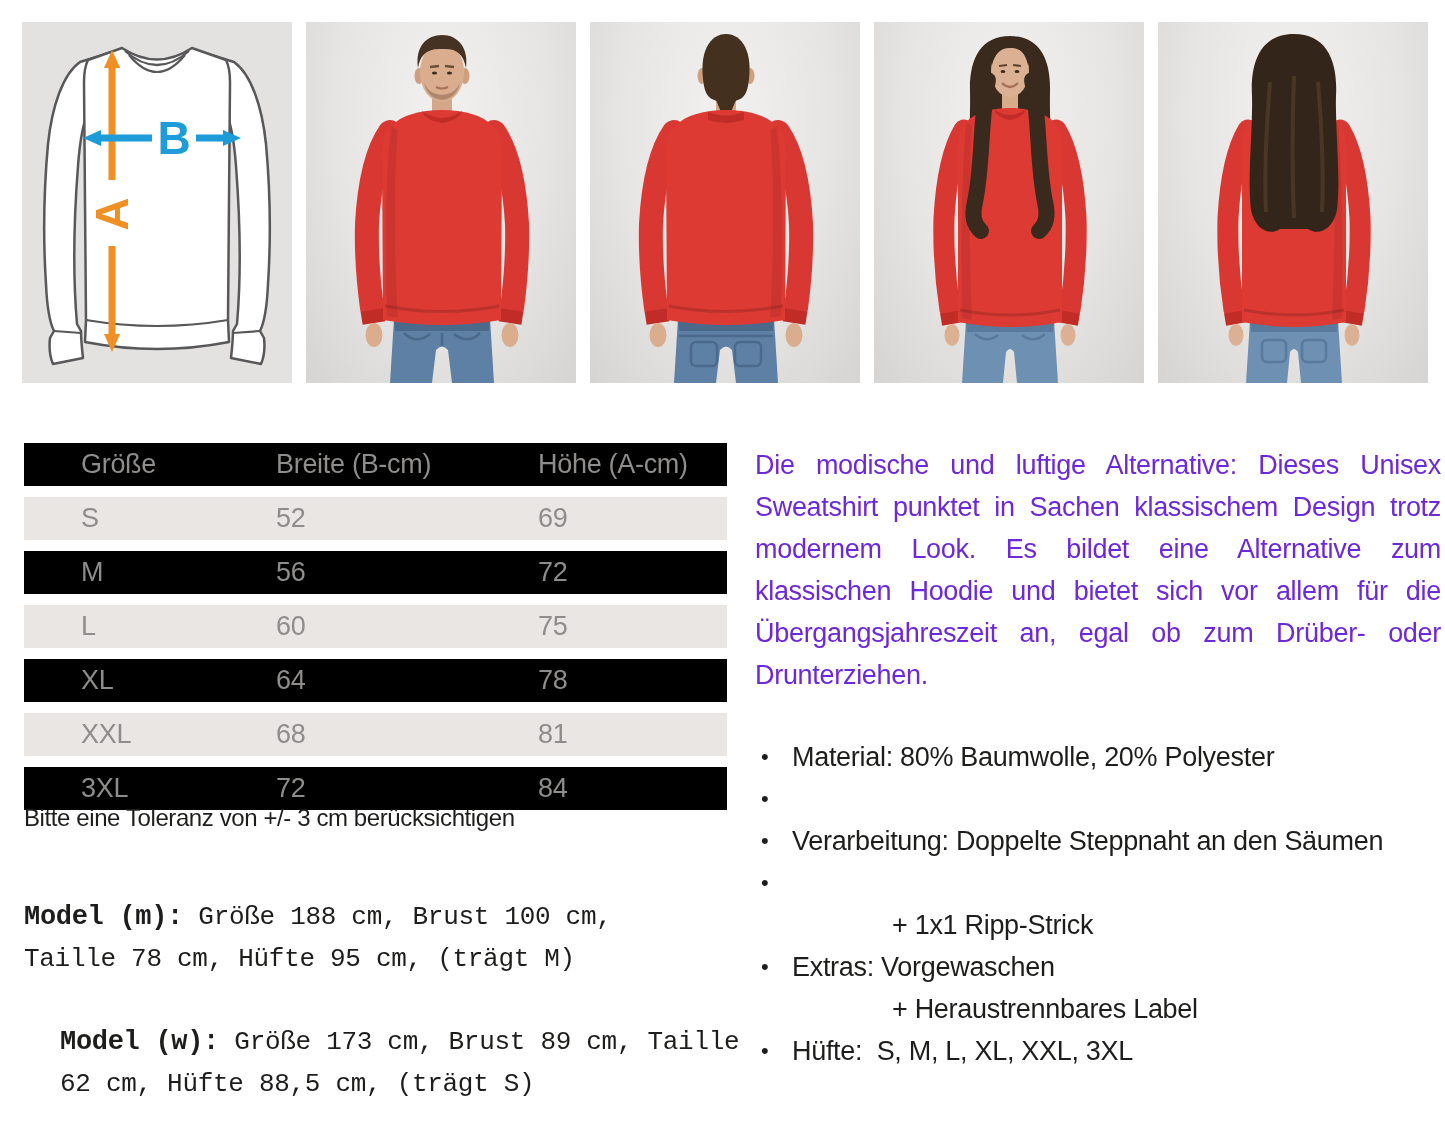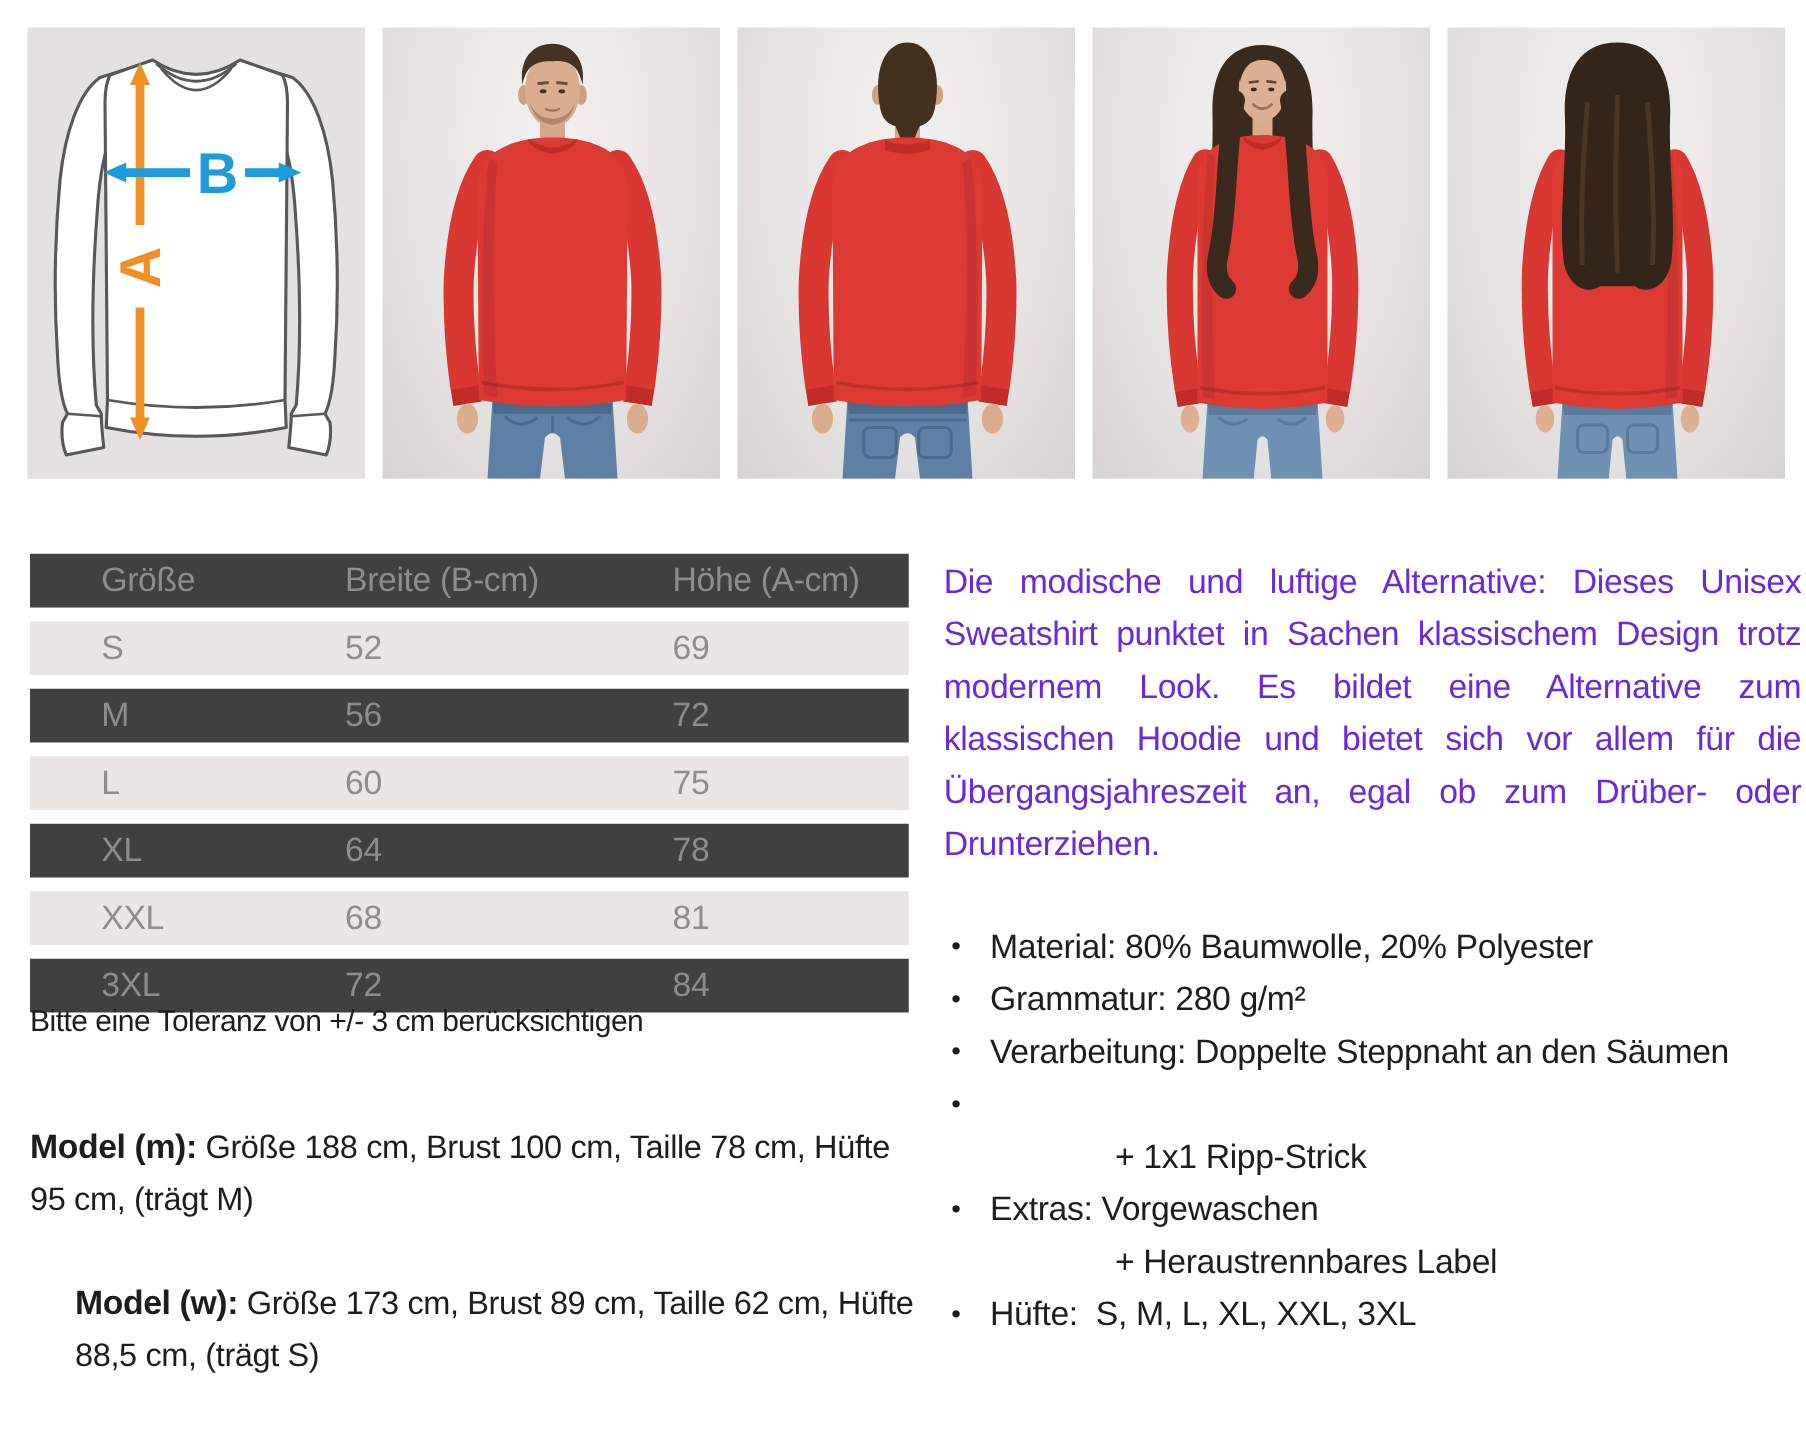--- a/index.html
+++ b/index.html
@@ -11,27 +11,27 @@
   .tile{width:270px;height:361px;margin:0;padding:0;}
   .tile svg{display:block;width:270px;height:361px;}
   .tile.diagram{background:#e4e2e0;}
   .tile.photo{background:radial-gradient(ellipse at 50% 26%,#f2f1ef 0%,#e7e5e3 55%,#d6d4d2 100%);}
 
   
   .size-table{position:absolute;left:24px;top:443px;width:703px;}
   .trow{display:grid;grid-template-columns:252px 262px 1fr;height:43px;margin-bottom:11px;
         align-items:center;font-size:27px;color:#8f8d8b;letter-spacing:-0.3px;}
   .trow .c1{padding-left:57px;}
-  .shade-a{background:#404040;}
+  .shade-a{background:#000000;}
   .shade-b{background:#e9e6e4;}
 
   .note{position:absolute;left:24px;top:804px;font-size:24px;color:#1d1d1b;letter-spacing:-0.4px;margin:0;}
 
   .model{position:absolute;left:24px;width:692px;font-size:26px;line-height:42px;
-         color:#1d1d1b;letter-spacing:-0.3px;margin:0;}
+         color:#1d1d1b;letter-spacing:-0.3px;margin:0;font-family:Liberation Mono, monospace;}
   .model b{font-size:27px;}
   .model span{white-space:pre-wrap;}
   .model-m{top:896px;}
   .model-w{top:1021px;margin-left:36px;}
 
   
   .desc{position:absolute;left:755px;top:444px;width:686px;margin:0;font-size:27px;line-height:42px;
         text-align:justify;color:#6d28d9;letter-spacing:-0.3px;}
   .features{position:absolute;left:755px;top:736px;width:690px;font-size:27px;line-height:42px;
         color:#1d1d1b;letter-spacing:-0.3px;}
@@ -257,21 +257,20 @@
 
   <p class="desc">Die modische und luftige Alternative: Dieses Unisex Sweatshirt punktet in Sachen klassischem Design trotz modernem Look. Es bildet eine Alternative zum klassischen Hoodie und bietet sich vor allem für die Übergangsjahreszeit an, egal ob zum Drüber- oder Drunterziehen.</p>
 
   <div class="features">
     <div class="feat">
       <span class="dot">•</span>
       <span class="ft">Material: 80% Baumwolle, 20% Polyester</span>
     </div>
     <div class="feat">
       <span class="dot">•</span>
-      <span class="ft">Grammatur: 280 g/m²</span>
     </div>
     <div class="feat">
       <span class="dot">•</span>
       <span class="ft">Verarbeitung: Doppelte Steppnaht an den Säumen</span>
     </div>
     <div class="feat">
       <span class="dot">•</span>
     </div>
     <div class="feat indent">
       <span class="ft">+ 1x1 Ripp-Strick</span>

